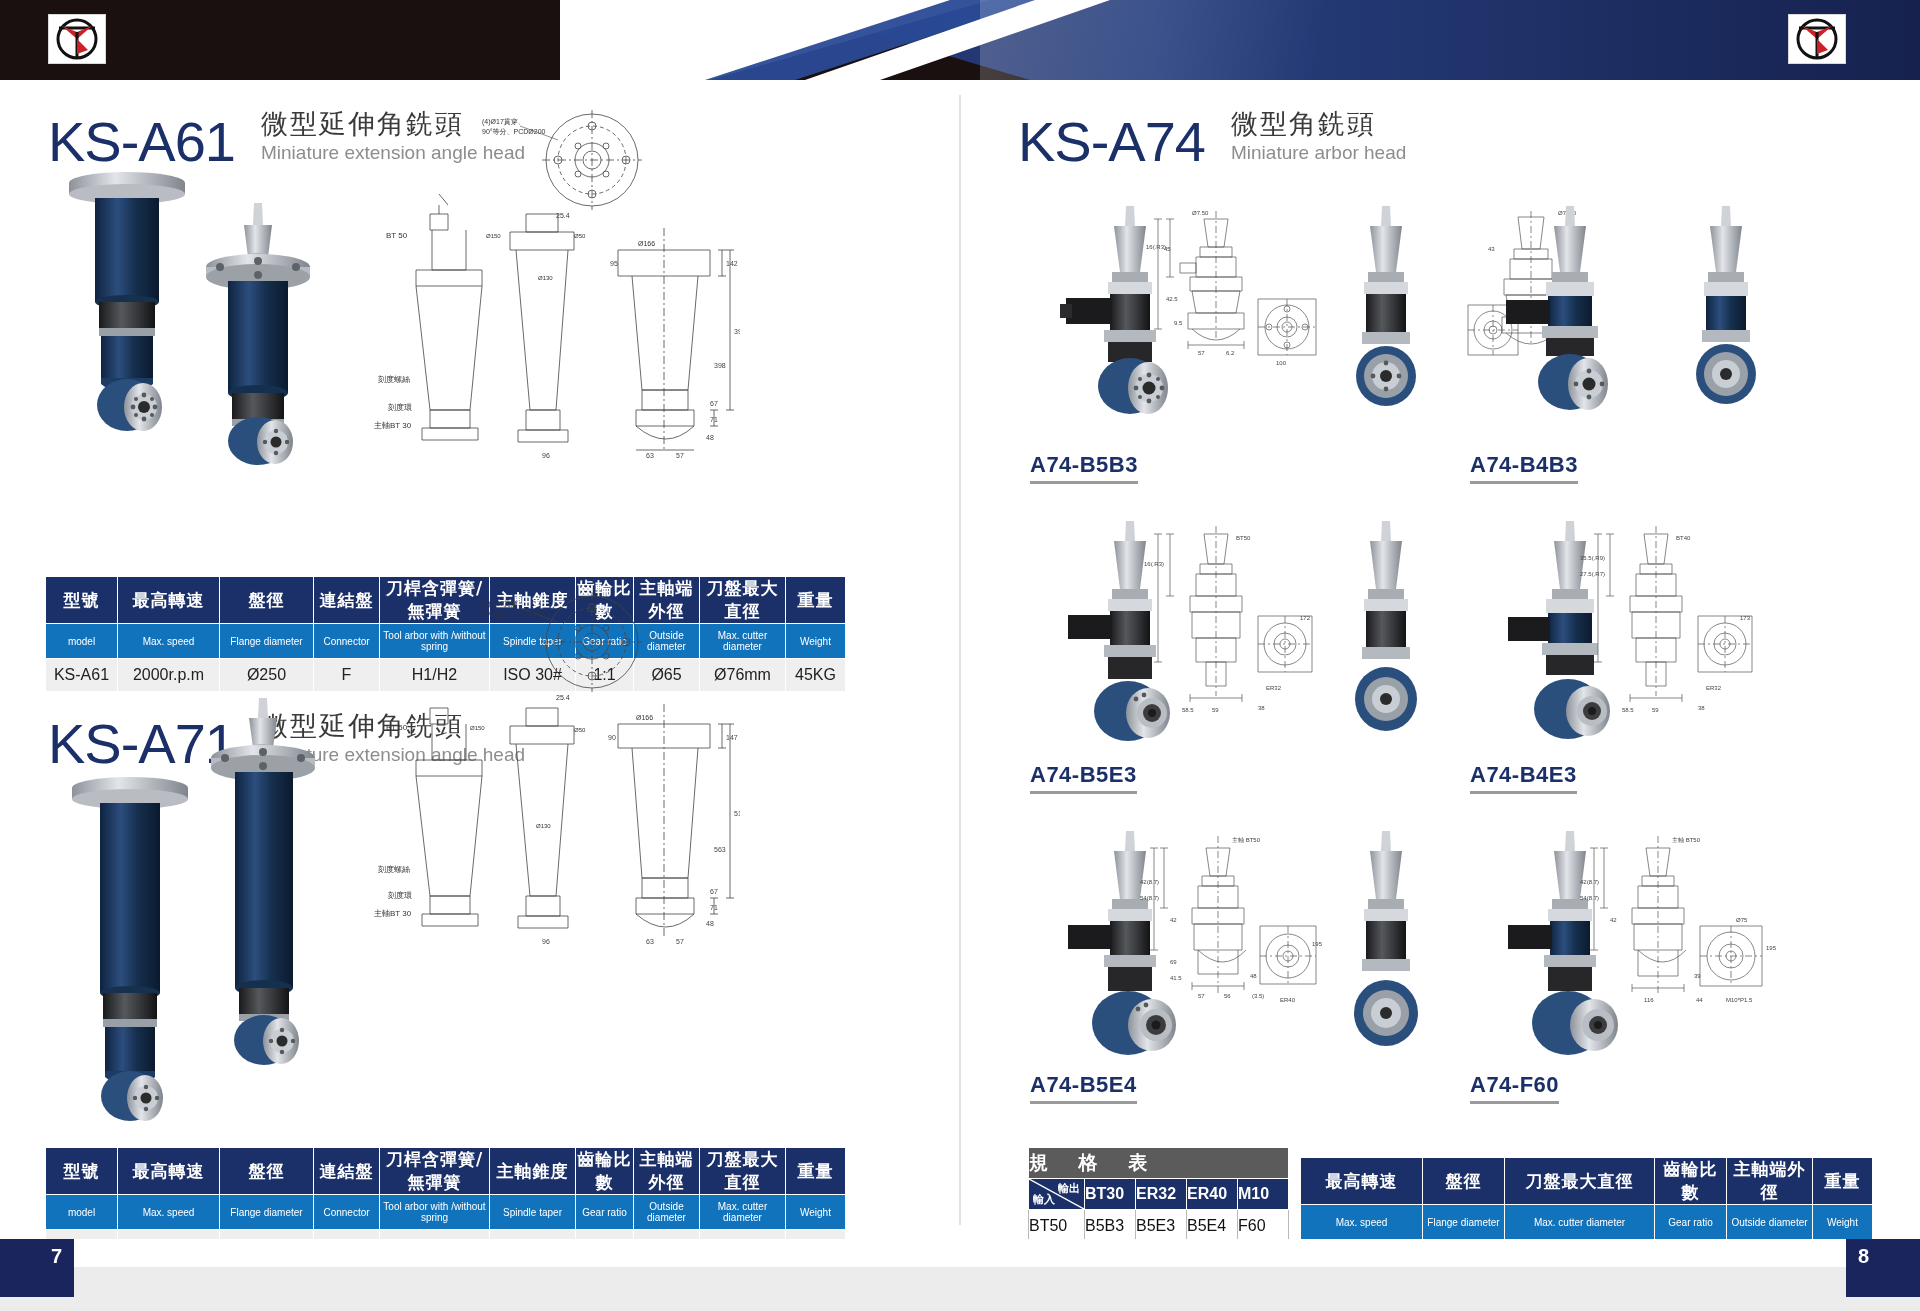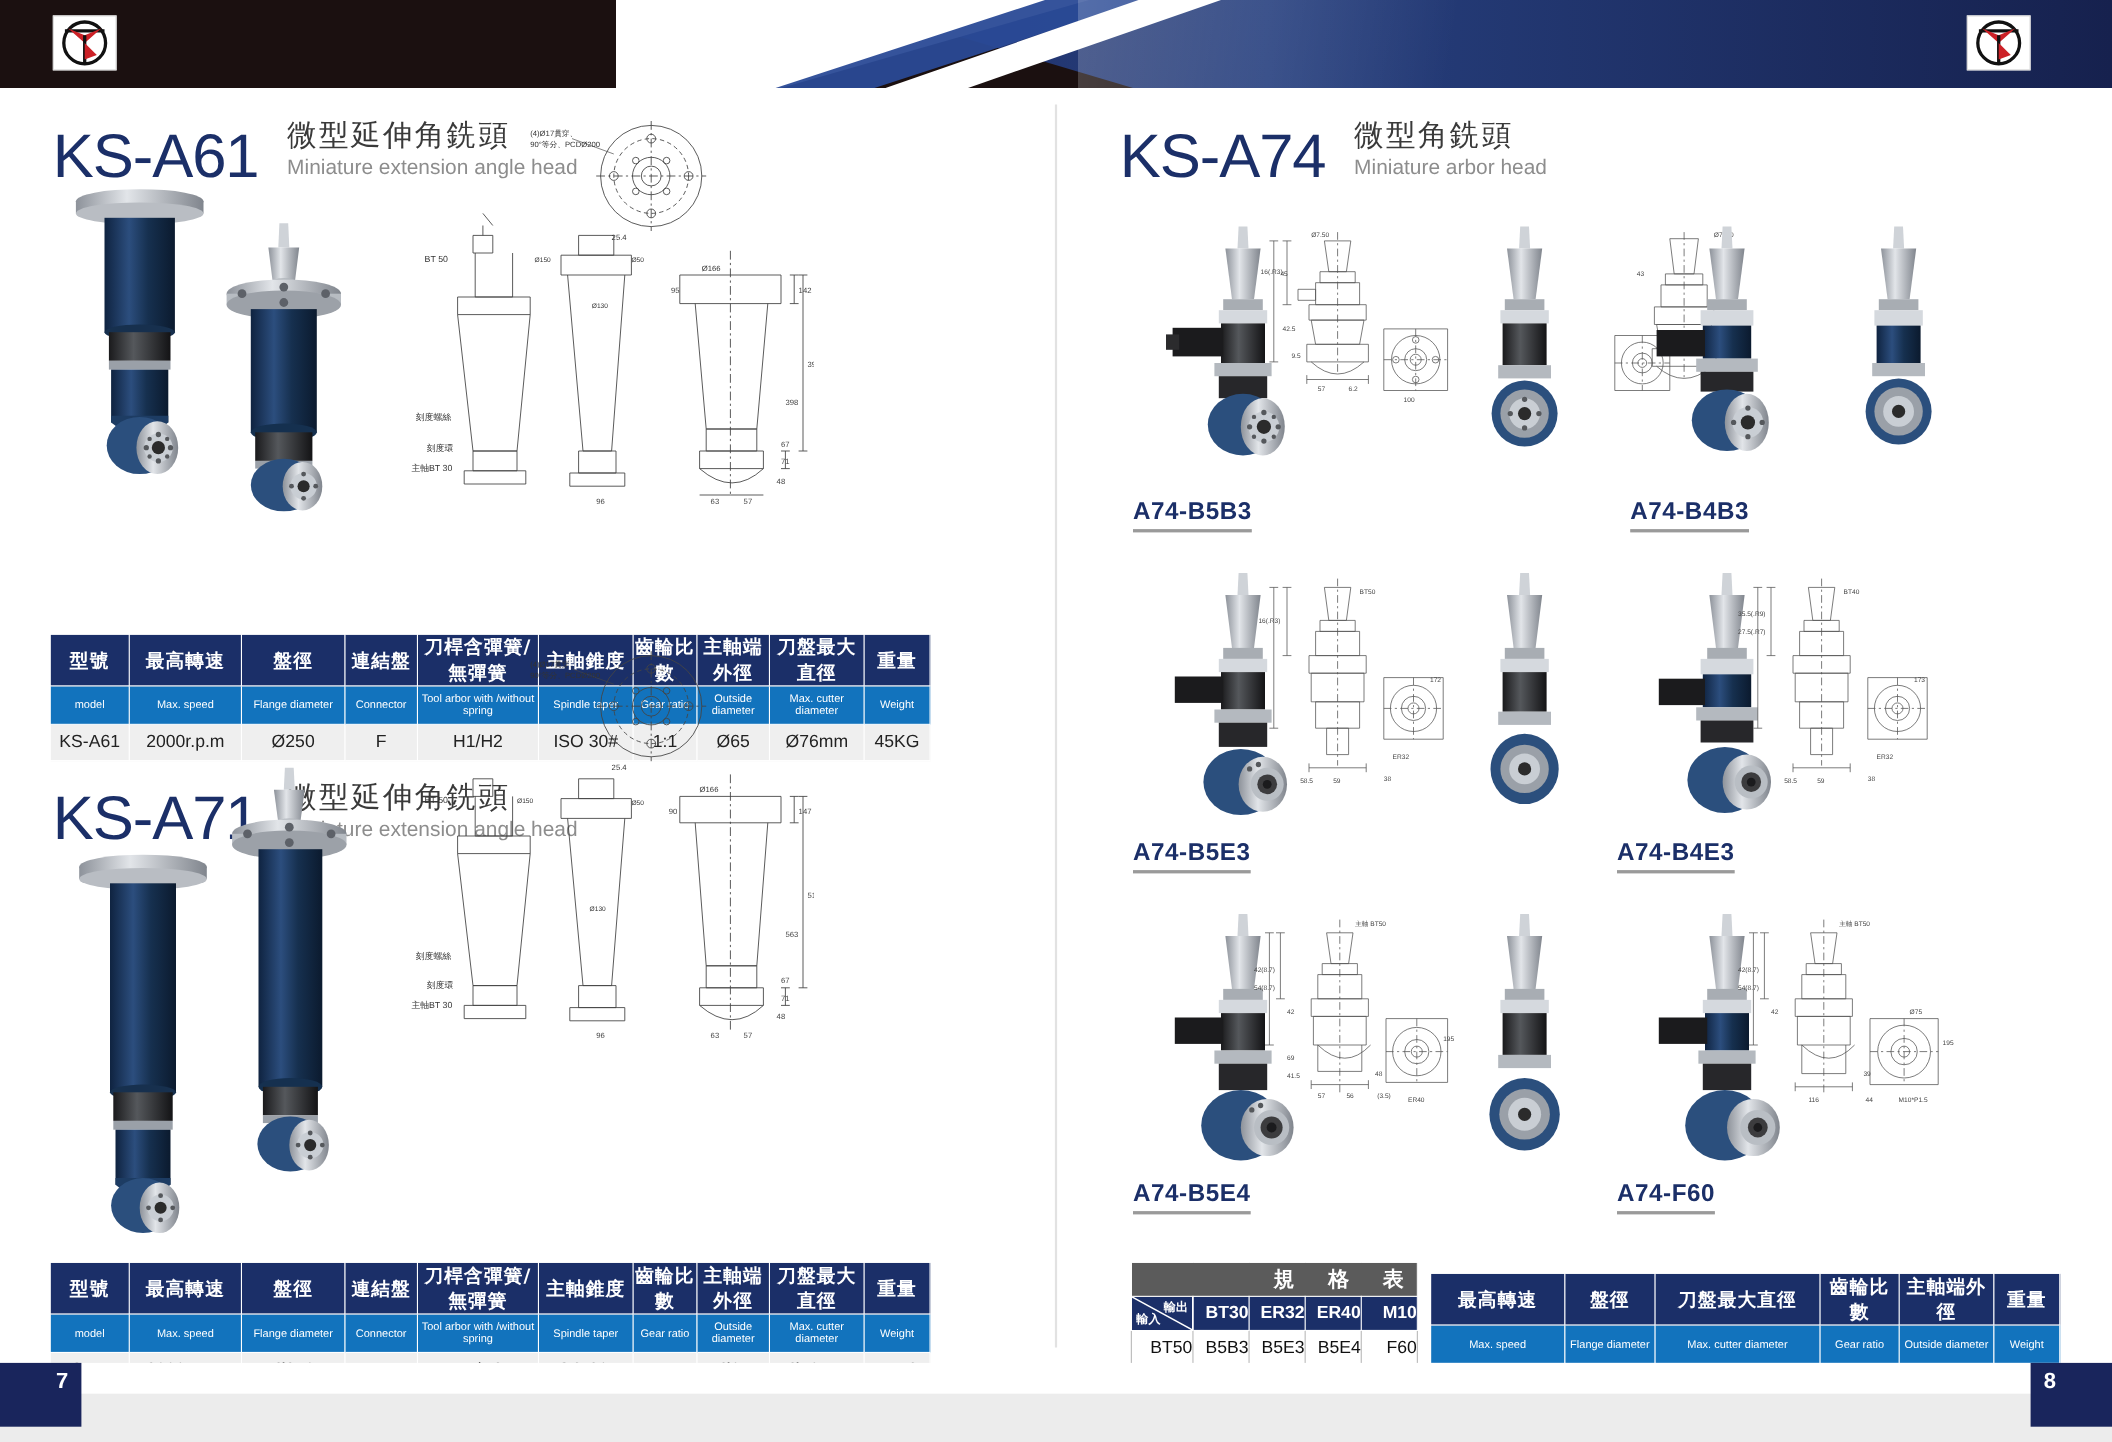--- a/index.html
+++ b/index.html
@@ -51,21 +51,21 @@
   
   table.spec{border-collapse:collapse;position:absolute;table-layout:fixed;}
   table.spec th,table.spec td{border:1px solid #ffffff;text-align:center;padding:0;}
   table.spec tr.r1 th{background:#1b2f68;color:#fff;font-weight:700;height:31px;font-size:17px;
      font-family:"DejaVu Sans","Liberation Sans",sans-serif;letter-spacing:1px;}
   table.spec tr.r2 th{background:#1273bd;color:#fff;font-weight:400;height:34px;font-size:10px;line-height:1.1;}
   table.spec tr.r3 td{background:#efefef;color:#222;height:32px;font-size:16px;border:1px solid #ffffff;}
 
   
   table.matrix{border-collapse:collapse;position:absolute;table-layout:fixed;}
-  table.matrix td,table.matrix th{border:1px solid #ffffff;text-align:right;padding:0;}
+  table.matrix td,table.matrix th{border:1px solid #ffffff;text-align:left;padding:0;}
   table.matrix .mtitle{background:#5b5b5b;color:#fff;height:30px;font-size:19px;font-weight:700;letter-spacing:12px;
     font-family:"DejaVu Sans","Liberation Sans",sans-serif;}
   table.matrix .mhead{background:#1b2f68;color:#fff;height:30px;font-size:16px;font-weight:700;}
   table.matrix .mcorner{background:#1b2f68;color:#fff;position:relative;font-size:11px;}
   table.matrix .mcorner .ci{position:absolute;right:4px;top:2px;}
   table.matrix .mcorner .co{position:absolute;left:4px;bottom:2px;}
   table.matrix .mcorner .slash{position:absolute;left:0;top:0;width:100%;height:100%;}
   table.matrix .mcell{background:#ffffff;color:#111;height:31px;font-size:16px;border:1px solid #b9b9b9;}
   table.matrix .mcell.empty{position:relative;}
   table.matrix .mcell.empty svg{position:absolute;left:0;top:0;}
@@ -627,21 +627,21 @@
     <rect x="38" y="72" width="36" height="10" fill="#a8adb3"></rect>
     <rect x="34" y="82" width="44" height="14" fill="#d5d9de"></rect>
     <rect x="36" y="96" width="40" height="34" fill="url(#bl1)"></rect>
     <rect x="32" y="130" width="48" height="12" fill="#b4b9bf"></rect>
     <ellipse cx="56" cy="174" rx="30" ry="30" fill="#2b4f7d"></ellipse>
     <circle cx="56" cy="174" r="22" fill="#9aa0a8"></circle>
     <circle cx="56" cy="174" r="14" fill="#c9ced4"></circle>
     <circle cx="56" cy="174" r="6" fill="#2b2b2b"></circle>
   </svg>
 </div>
-<div class="modelcap" style="left:1470px;top:452px;margin-left:12px;">A74-B4B3</div>
+<div class="modelcap" style="left:1470px;top:452px;">A74-B4B3</div>
 
 <div class="ph" style="left:1030px;top:515px;width:190px;height:245px;">
   <svg width="190" height="245" viewBox="0 0 190 245">
     <path d="M96 6 L104 6 L105 26 L95 26 Z" fill="#cfd3d8"></path>
     <path d="M84 26 L116 26 L110 74 L90 74 Z" fill="url(#sl1)"></path>
     <rect x="82" y="74" width="36" height="10" fill="#a8adb3"></rect>
     <rect x="78" y="84" width="44" height="12" fill="#d5d9de"></rect>
     <rect x="80" y="96" width="40" height="34" fill="url(#dk1)"></rect>
     <rect x="38" y="100" width="44" height="24" fill="#1b1b1d"></rect>
     <rect x="74" y="130" width="52" height="12" fill="#b4b9bf"></rect>

